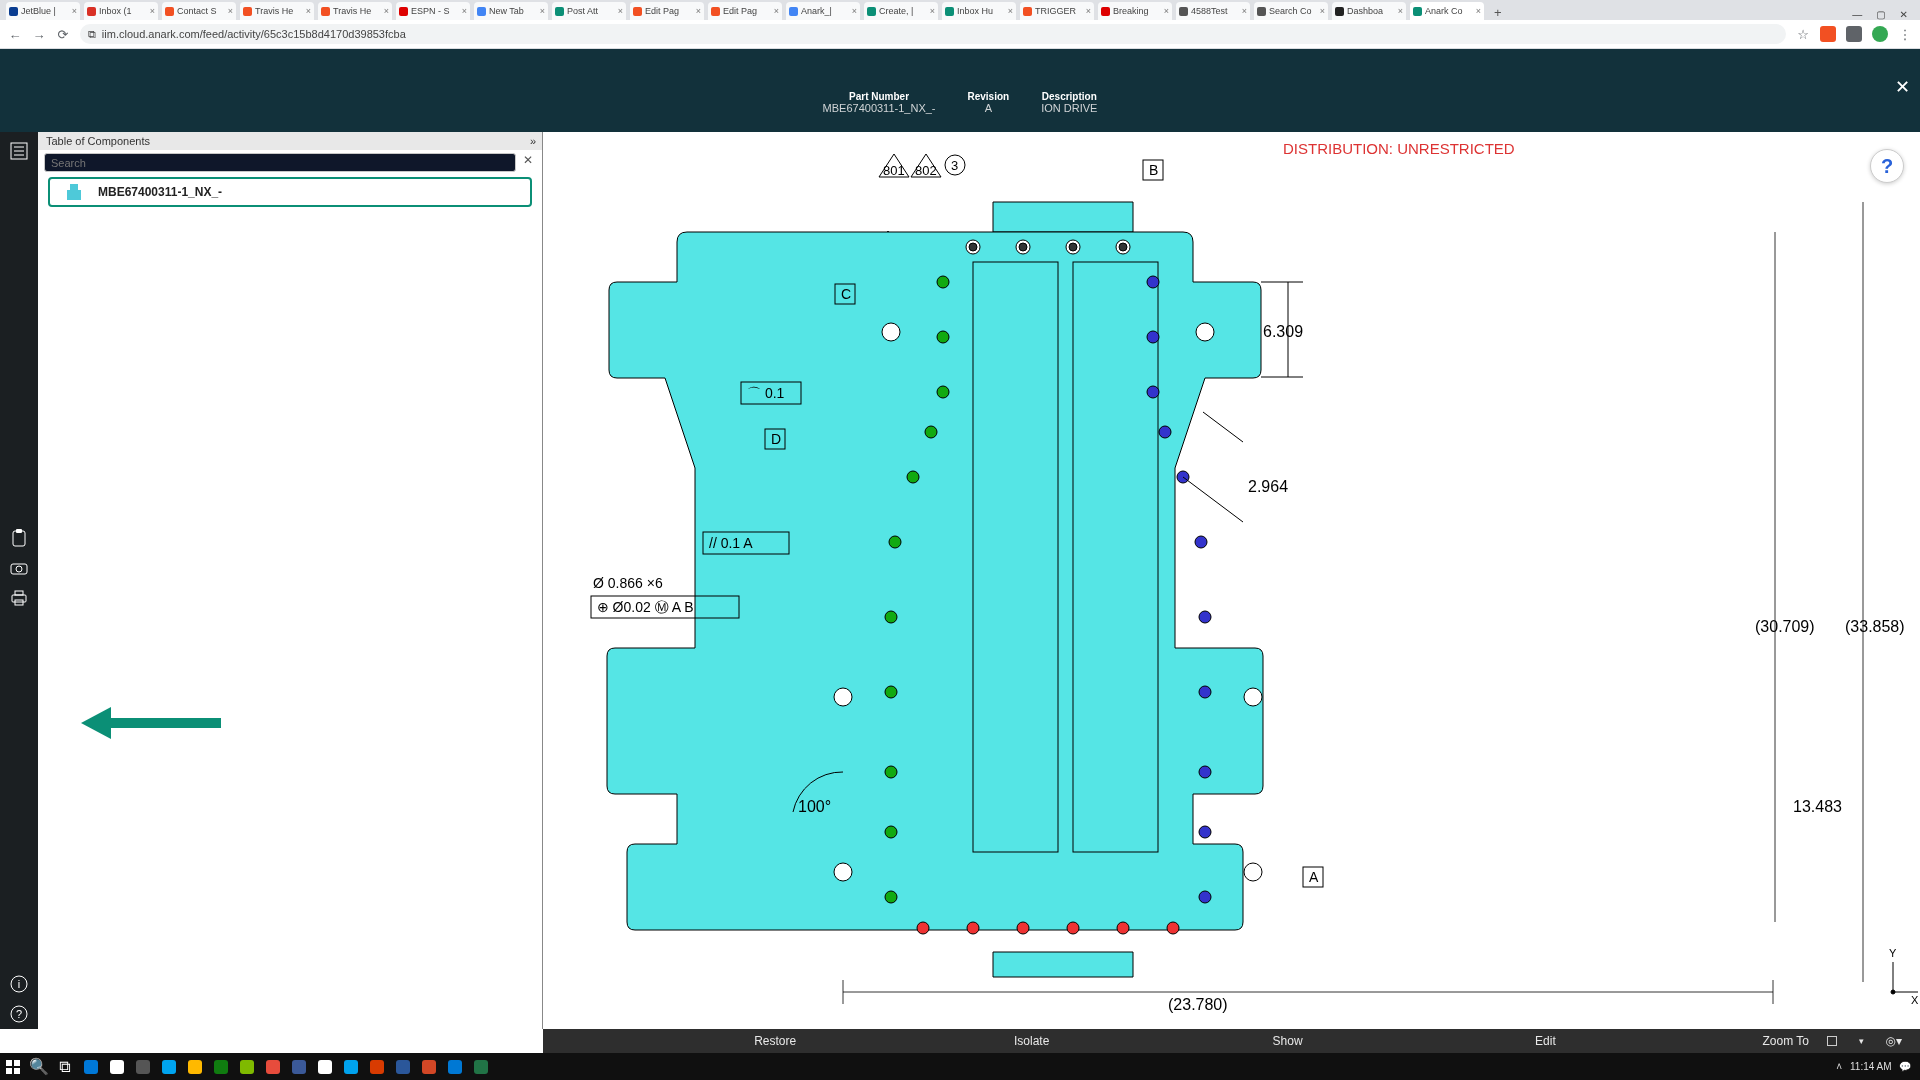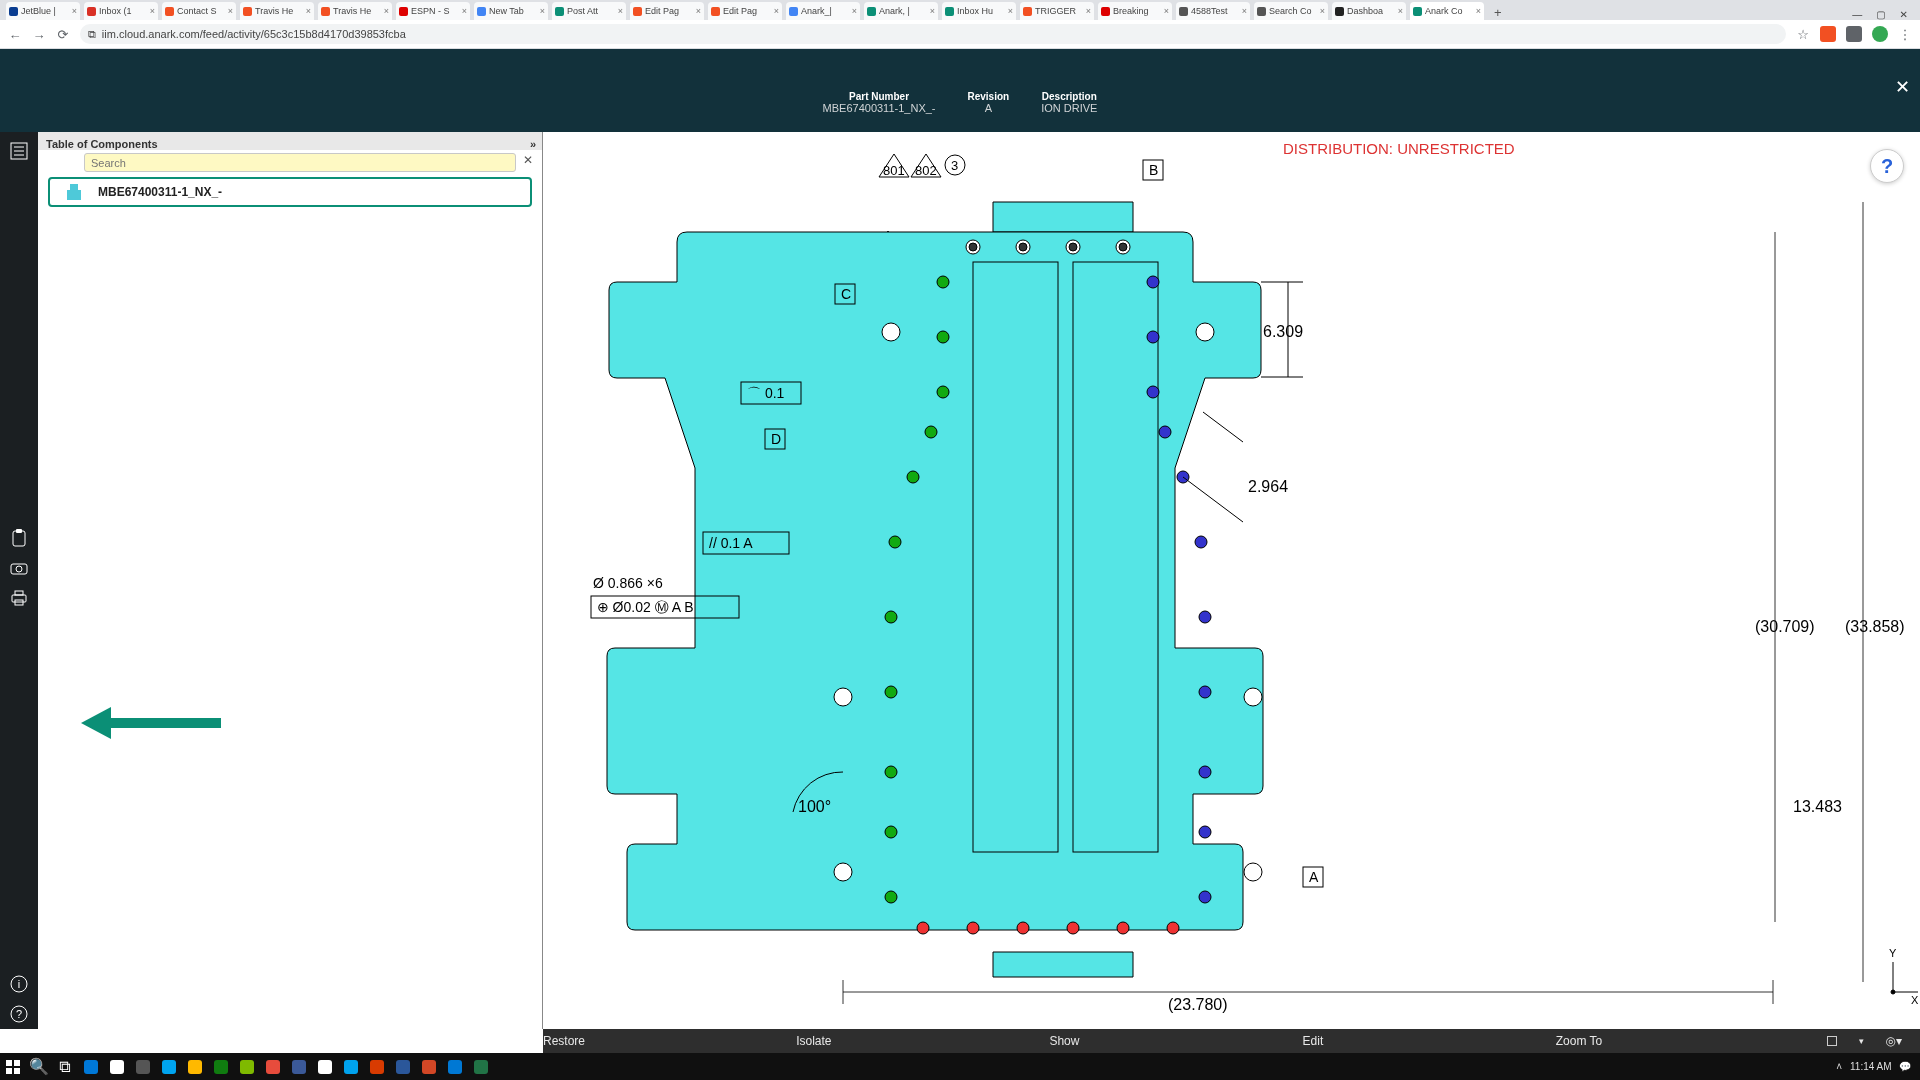--- a/index.html
+++ b/index.html
@@ -52,28 +52,28 @@
   }
   .left-rail .rail-icon { width: 22px; height: 22px; margin: 4px 0; display:flex;align-items:center;justify-content:center; }
   .left-rail .spacer { flex: 1; }
 
   
   .sidebar {
     position: absolute; top: 83px; left: 38px; width: 505px; bottom: 24px;
     background: #fff; border-right: 1px solid #888;
   }
   .sidebar-head {
-    height: 18px; background: #e8e8e8; display: flex; align-items: flex-end;
-    padding: 0 8px; font-size: 11px; color: #333; font-weight: bold;
+    height: 18px; background: #e8e8e8; display: flex; align-items: center;
+    padding: 0 8px; font-size: 11px; color: #333;
   }
   .sidebar-head .collapse { margin-left: auto; font-size: 11px; letter-spacing: -2px; }
   .search-wrap { display: flex; padding: 3px 6px; gap: 4px; }
   .search-input {
     flex: 1; height: 19px; border: 1px solid #c8c8c8; border-radius: 3px;
-    font-size: 11px; padding: 0 6px; color: #777; background: #fef9c3; margin-left: 40px;
+    font-size: 11px; padding: 0 6px; color: #777; background: #0f172a;
   }
   .search-clear { width: 16px; text-align: center; color: #555; font-size: 12px; }
   .select-dl { display:flex; align-items:center; gap:6px; padding: 2px 10px 6px; font-size: 11px; color:#444; }
   .select-dl input { width: 12px; height: 12px; }
   .tree-item {
     margin: 2px 10px; height: 30px; border: 2px solid #0b8f76; border-radius: 4px;
     display: flex; align-items: center; gap: 14px; padding: 0 14px;
     font-size: 12px; font-weight: bold; color: #222;
   }
   .tree-item .part-icon {
@@ -99,21 +99,21 @@
     background: #fff;
   }
   .canvas svg { width: 100%; height: 100%; }
 
   
   .action-bar {
     position: absolute; left: 543px; right: 0; bottom: 0; height: 24px;
     background: #2e2e2e; color: #e8e8e8; display: flex; align-items: center;
     font-size: 12px;
   }
-  .action-bar .seg { flex: 1; text-align: left; }
+  .action-bar .seg { flex: 1; text-align: right; }
   .action-bar .icons { display: flex; gap: 22px; padding: 0 18px; align-items: center; }
   .action-bar .sq { width: 10px; height: 10px; border: 1px solid #ccc; display: inline-block; }
 
   
   .left-rail-bottom-cover {
     position: absolute; left: 38px; bottom: 0; width: 505px; height: 24px; background: #fff;
   }
 
   
   .taskbar {
@@ -187,21 +187,21 @@
       <span>Edit Pag</span>
       <span class="tclose">×</span>
     </div>
     <div class="chrome-tab">
       <span class="favicon" style="background: rgb(66, 133, 244);"></span>
       <span>Anark_|</span>
       <span class="tclose">×</span>
     </div>
     <div class="chrome-tab">
       <span class="favicon" style="background: rgb(11, 143, 118);"></span>
-      <span>Anark, |</span>
+      <span>Create, |</span>
       <span class="tclose">×</span>
     </div>
     <div class="chrome-tab">
       <span class="favicon" style="background: rgb(11, 143, 118);"></span>
       <span>Inbox Hu</span>
       <span class="tclose">×</span>
     </div>
     <div class="chrome-tab">
       <span class="favicon" style="background: rgb(242, 80, 34);"></span>
       <span>TRIGGER</span>

